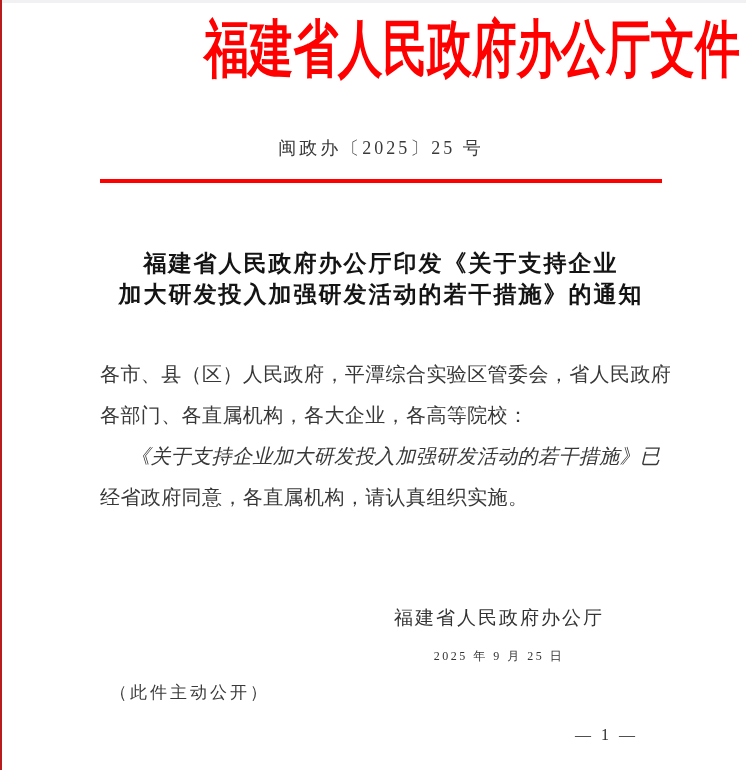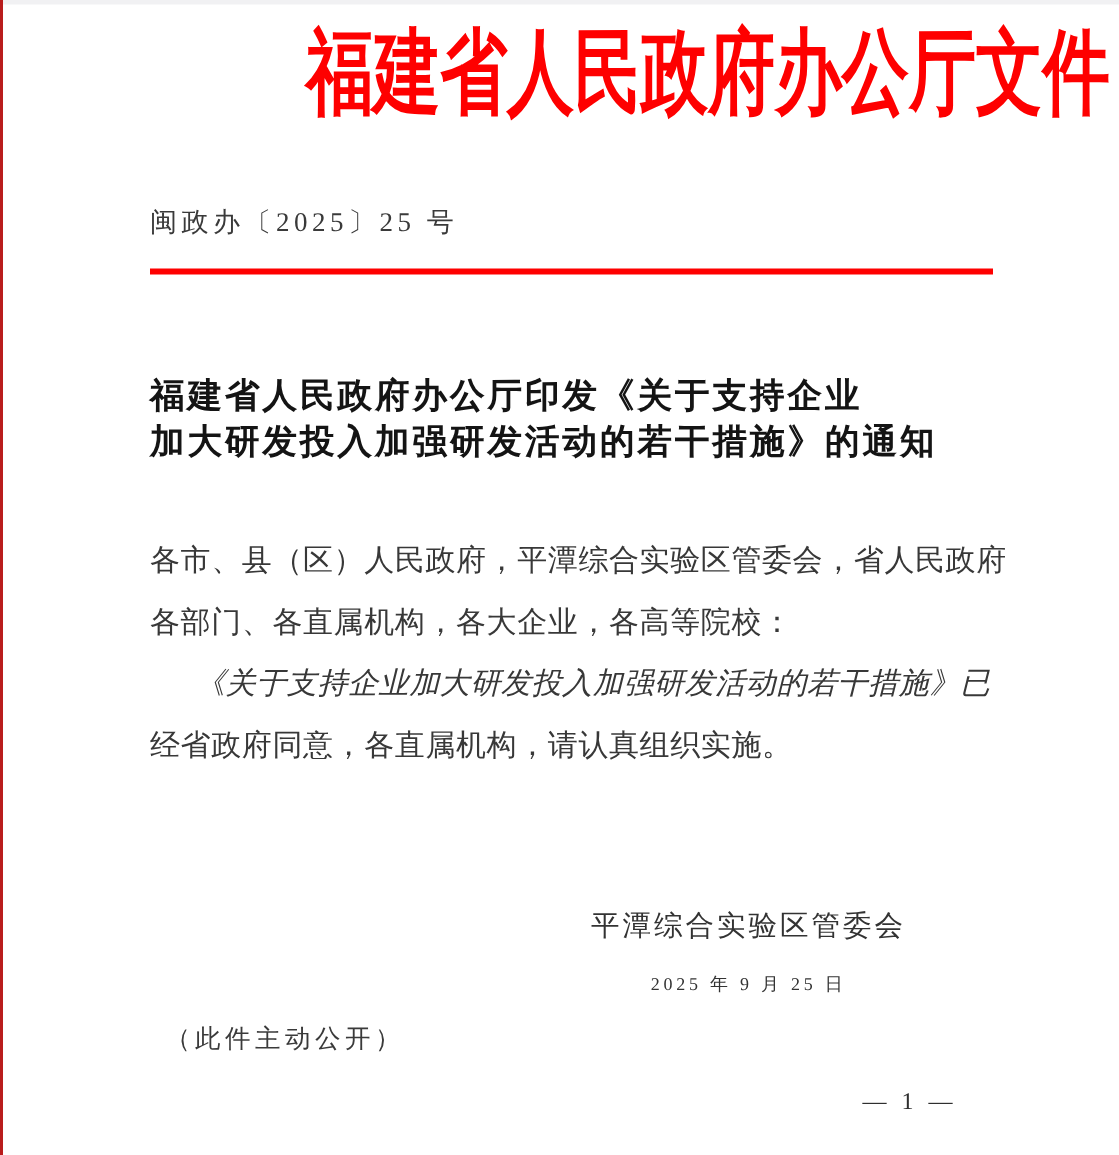--- a/index.html
+++ b/index.html
@@ -47,39 +47,40 @@
     font-size: 62px;
     font-weight: bold;
     color: #fe0000;
     letter-spacing: 0px;
   }
   .doc-number {
     position: absolute;
     top: 136px;
     left: 0;
     width: 100%;
-    text-align: left;
+    text-align: center;
     font-size: 18px;
     letter-spacing: 3px;
     color: #3a3a3a;
     white-space: nowrap;
   }
   .red-line {
     position: absolute;
     top: 179px;
     left: 0;
     width: 100%;
     height: 4px;
     background: #fe0000;
   }
   .doc-title {
     position: absolute;
     top: 248px;
     left: 0;
     width: 100%;
+    text-align: center;
     font-size: 23px;
     font-weight: bold;
     color: #141414;
     line-height: 31px;
     letter-spacing: 2px;
     white-space: nowrap;
   }
   .body-text {
     position: absolute;
     top: 351px;
@@ -156,21 +157,21 @@
     </div>
 
     <div class="body-text">
       <div class="body-line">各市、县（区）人民政府，平潭综合实验区管委会，省人民政府</div>
       <div class="body-line">各部门、各直属机构，各大企业，各高等院校：</div>
       <div class="body-line indent">《关于支持企业加大研发投入加强研发活动的若干措施》已</div>
       <div class="body-line">经省政府同意，各直属机构，请认真组织实施。</div>
     </div>
 
     <div class="signature-block">
-      <div>平潭综合实验区管委会</div>
+      <div>福建省人民政府办公厅</div>
       <div class="date-line">2025 年 9 月 25 日</div>
     </div>
 
     <div class="publicity-note">（此件主动公开）</div>
 
     <div class="page-number">— 1 —</div>
 
   </div>
 </div>
 

